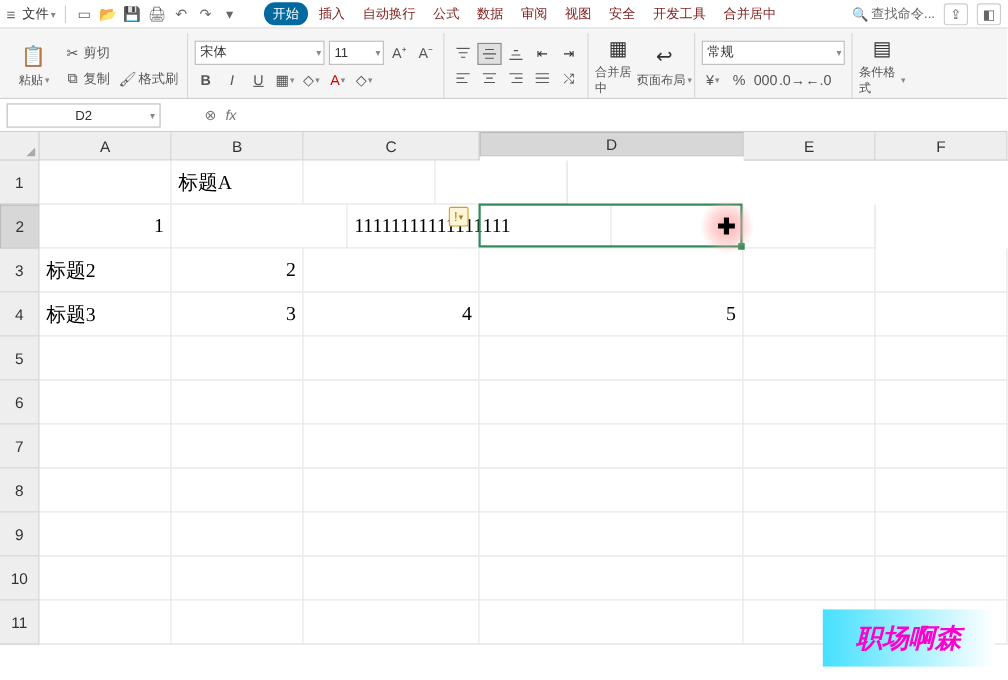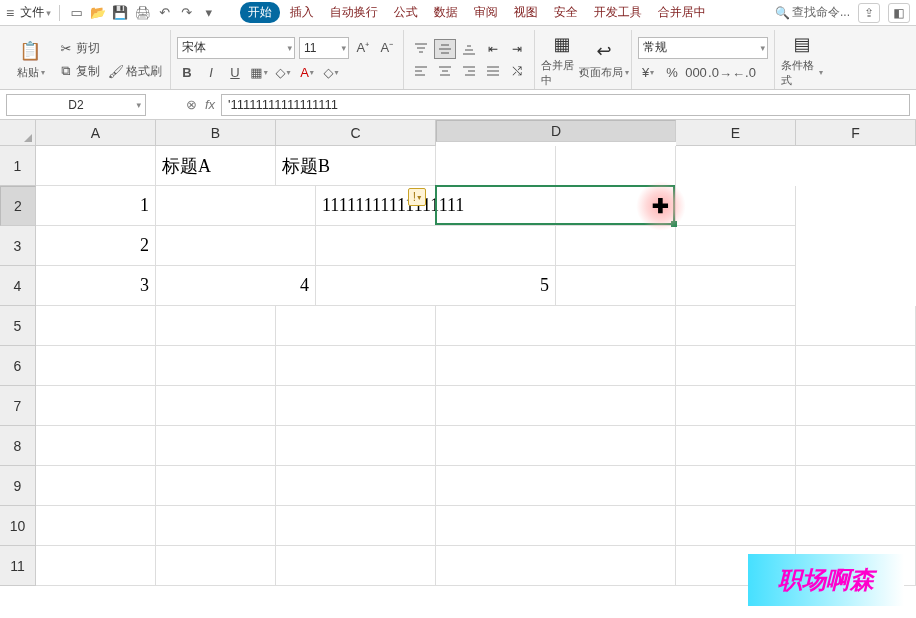--- a/index.html
+++ b/index.html
@@ -20,21 +20,21 @@
 
 
 .ribbon { height:64px; background:#f5f5f5; border-bottom:1px solid #cfcfcf; display:flex; align-items:stretch; padding:4px 4px 0 4px; }
 .group { display:flex; flex-direction:column; justify-content:center; padding:0 6px; border-right:1px solid #d8d8d8; }
 .group:last-child { border-right:none; }
 .big-btn { display:flex; flex-direction:column; align-items:center; justify-content:center; width:42px; gap:2px; cursor:pointer; }
 .big-btn .ico { width:24px; height:24px; display:flex; align-items:center; justify-content:center; font-size:18px; }
 .big-btn .lbl { font-size:11px; color:#555; display:flex; align-items:center; gap:1px; }
 .big-btn .lbl::after { content:"▾"; font-size:8px; color:#888; margin-left:1px; }
 .rowset { display:flex; flex-direction:column; gap:4px; justify-content:center; }
-.row { display:flex; align-items:flex-start; gap:4px; }
+.row { display:flex; align-items:center; gap:4px; }
 .mini { display:flex; align-items:center; cursor:pointer; color:#555; font-size:12px; gap:2px; padding:1px 2px; }
 .mini .ico { width:16px; height:16px; display:flex; align-items:center; justify-content:center; font-size:13px; color:#555; }
 .sel { height:22px; border:1px solid #bbb; background:#fff; display:flex; align-items:center; padding:0 4px; font-size:12px; position:relative; }
 .sel .arrow { position:absolute; right:2px; font-size:9px; color:#888; }
 .icon-btn { width:20px; height:20px; display:flex; align-items:center; justify-content:center; font-size:13px; color:#555; cursor:pointer; }
 .icon-btn.drop::after { content:"▾"; font-size:8px; color:#888; margin-left:1px; }
 .align-grid { display:flex; flex-direction:column; gap:2px; }
 .align-grid .r { display:flex; gap:2px; }
 .align-cell { width:22px; height:20px; display:flex; align-items:center; justify-content:center; border:1px solid transparent; cursor:pointer; }
 .align-cell svg { width:14px; height:12px; }
@@ -254,23 +254,20 @@
 
 <div class="fx-bar">
   <div class="namebox">
       <span>D2</span>
       <span class="arrow">▾</span>
     </div>
   <div class="fx-icons">
     <span>⊗</span>
     <span style="font-style:italic">fx</span>
   </div>
-  <div class="fx-input">
-      <span>'11111111111111111</span>
-    </div>
 </div>
 
 <div class="grid">
   <div class="colhdrs" id="colhdrs">
       <div class="corner"></div>
       <div class="ch" style="width: 120px;">A</div>
       <div class="ch" style="width: 120px;">B</div>
       <div class="ch" style="width: 160px;">C</div>
       <div class="ch sel" style="width: 240px;">D</div>
       <div class="ch" style="width: 120px;">E</div>
@@ -287,39 +284,40 @@
         <div class="rh" style="height: 40px;">7</div>
         <div class="rh" style="height: 40px;">8</div>
         <div class="rh" style="height: 40px;">9</div>
         <div class="rh" style="height: 40px;">10</div>
         <div class="rh" style="height: 40px;">11</div>
       </div>
     <div class="cells" id="cells">
         <div class="crow">
           <div class="cell" style="width: 120px; height: 40px;"></div>
           <div class="cell" style="width: 120px; height: 40px;">标题A</div>
-          <div class="cell" style="width: 160px; height: 40px;">标题B</div>
           <div class="cell" style="width: 120px; height: 40px;"></div>
           <div class="cell" style="width: 120px; height: 40px;"></div>
         </div>
         <div class="crow">
           <div class="cell r" style="width: 120px; height: 40px;">1</div>
           <div class="cell" style="width: 160px; height: 40px;"></div>
           <div class="cell" style="width: 240px; height: 40px;">11111111111111111</div>
           <div class="cell" style="width: 120px; height: 40px;"></div>
           <div class="cell" style="width: 120px; height: 40px;"></div>
         </div>
         <div class="crow">
+          <div class="cell" style="width: 120px; height: 40px;">标题2</div>
           <div class="cell r" style="width: 120px; height: 40px;">2</div>
           <div class="cell" style="width: 160px; height: 40px;"></div>
           <div class="cell" style="width: 240px; height: 40px;"></div>
           <div class="cell" style="width: 120px; height: 40px;"></div>
           <div class="cell" style="width: 120px; height: 40px;"></div>
         </div>
         <div class="crow">
+          <div class="cell" style="width: 120px; height: 40px;">标题3</div>
           <div class="cell r" style="width: 120px; height: 40px;">3</div>
           <div class="cell r" style="width: 160px; height: 40px;">4</div>
           <div class="cell r" style="width: 240px; height: 40px;">5</div>
           <div class="cell" style="width: 120px; height: 40px;"></div>
           <div class="cell" style="width: 120px; height: 40px;"></div>
         </div>
         <div class="crow">
           <div class="cell" style="width: 120px; height: 40px;"></div>
           <div class="cell" style="width: 120px; height: 40px;"></div>
           <div class="cell" style="width: 160px; height: 40px;"></div>

